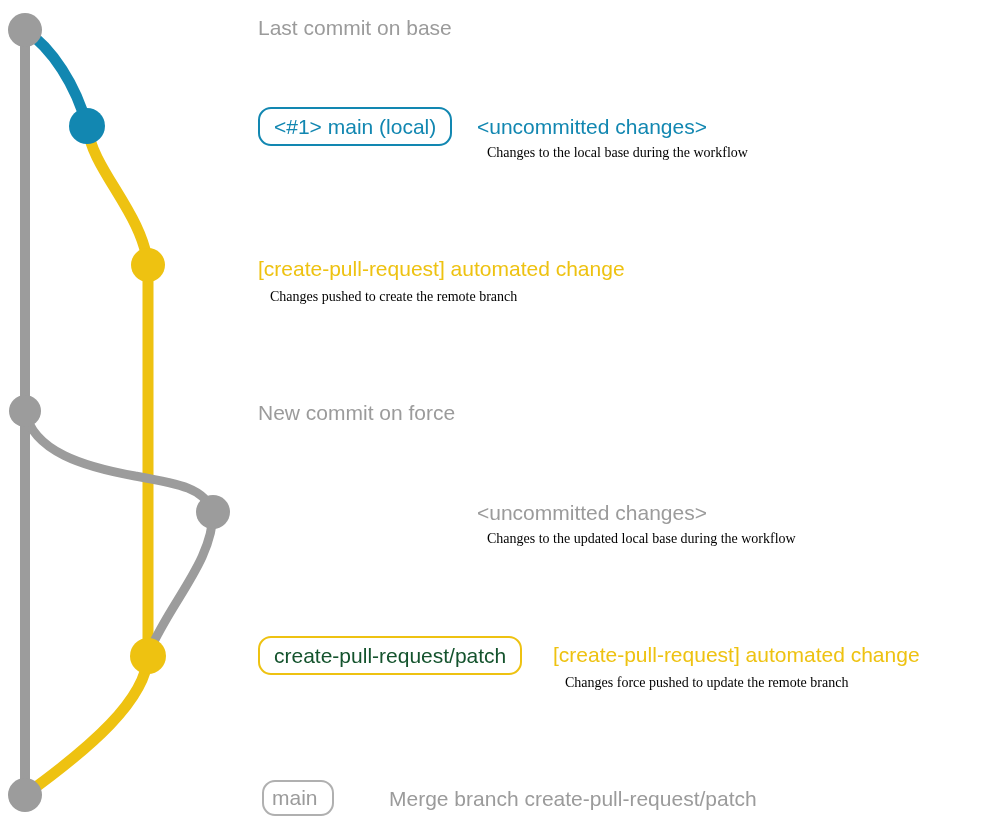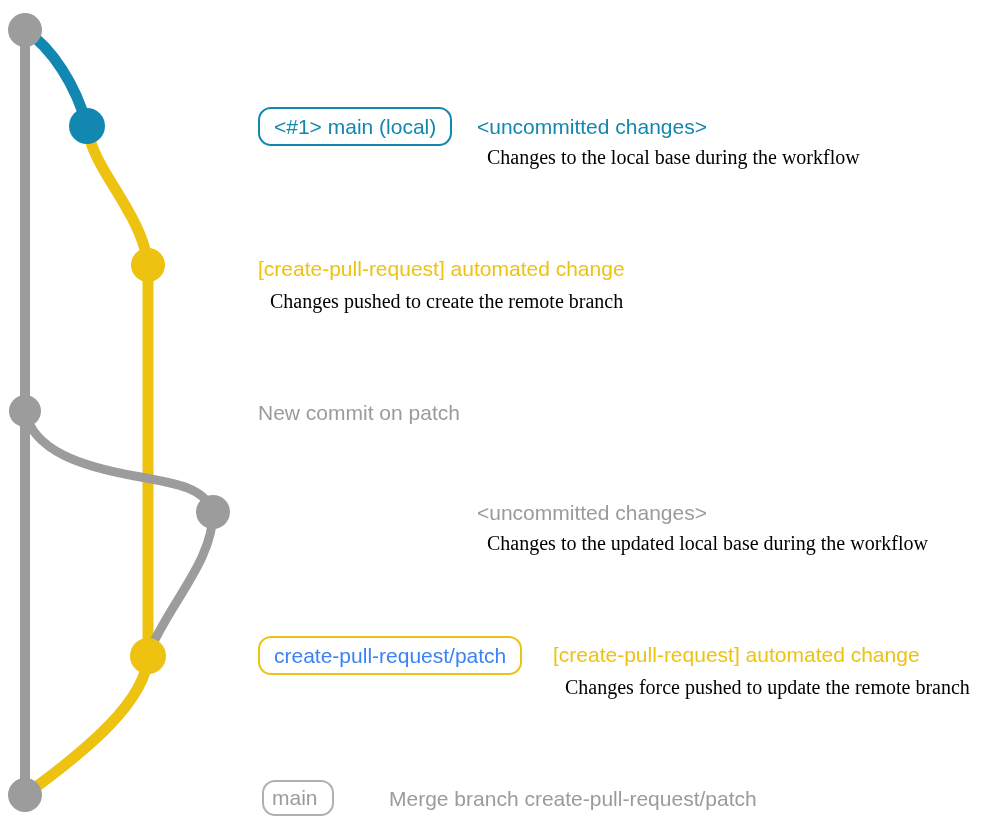--- a/index.html
+++ b/index.html
@@ -9,42 +9,42 @@
     height: 827px;
     background: #ffffff;
     overflow: hidden;
     font-family: "Liberation Sans", sans-serif;
   }
   .graph-svg { position: absolute; left: 0; top: 0; }
   .lbl { position: absolute; white-space: nowrap; line-height: 1.2; }
   .sans { font-family: "Liberation Sans", sans-serif; font-size: 21px; }
   .serif {
     font-family: "Liberation Serif", serif;
-    font-size: 20px;
+    font-size: 14px;
     color: #000000;
   }
   .gray-text   { color: #9b9b9b; }
   .blue-text   { color: #1287b1; }
   .yellow-text { color: #eec211; }
   .badge {
     position: absolute;
     box-sizing: border-box;
     display: flex;
     align-items: center;
     justify-content: center;
     border: 2px solid;
     border-radius: 13px;
     font-family: "Liberation Sans", sans-serif;
     font-size: 21px;
     white-space: nowrap;
     padding: 0 14px;
   }
   .badge-blue   { border-color: #1287b1; color: #1287b1; }
   .badge-gray   { border-color: #b0b0b0; color: #9b9b9b; }
-  .badge-yellow { border-color: #eec211; color: #3b82f6; }
+  .badge-yellow { border-color: #eec211; color: #14532d; }
 </style>
 </head>
 <body>
 
 <div class="canvas">
 
   <svg class="graph-svg" width="981" height="827" viewBox="0 0 981 827">
 
     <line x1="25" y1="30" x2="25" y2="795" stroke="#9c9c9c" stroke-width="10"></line>
 
@@ -62,31 +62,32 @@
 
     <circle cx="25" cy="30" r="17" fill="#9c9c9c"></circle>
     <circle cx="87" cy="126" r="18" fill="#1287b1"></circle>
     <circle cx="148" cy="265" r="17" fill="#eec211"></circle>
     <circle cx="25" cy="411" r="16" fill="#9c9c9c"></circle>
     <circle cx="213" cy="512" r="17" fill="#9c9c9c"></circle>
     <circle cx="148" cy="656" r="18" fill="#eec211"></circle>
     <circle cx="25" cy="795" r="17" fill="#9c9c9c"></circle>
   </svg>
 
+  <div class="lbl sans gray-text" style="left:258px; top:15px;">Last commit on base</div>
 
   <div class="badge badge-blue" style="left:258px; top:107px; height:39px;">
     <span>&lt;#1&gt; main (local)</span>
   </div>
   <div class="lbl sans blue-text" style="left:477px; top:114px;">&lt;uncommitted changes&gt;</div>
   <div class="lbl serif" style="left:487px; top:145px;">Changes to the local base during the workflow</div>
 
   <div class="lbl sans yellow-text" style="left:258px; top:256px;">[create-pull-request] automated change</div>
   <div class="lbl serif" style="left:270px; top:289px;">Changes pushed to create the remote branch</div>
 
-  <div class="lbl sans gray-text" style="left:258px; top:400px;">New commit on patch</div>
+  <div class="lbl sans gray-text" style="left:258px; top:400px;">New commit on force</div>
 
   <div class="lbl sans gray-text" style="left:477px; top:500px;">&lt;uncommitted changes&gt;</div>
   <div class="lbl serif" style="left:487px; top:531px;">Changes to the updated local base during the workflow</div>
 
   <div class="badge badge-yellow" style="left:258px; top:636px; height:39px;">
     <span>create-pull-request/patch</span>
   </div>
   <div class="lbl sans yellow-text" style="left:553px; top:642px;">[create-pull-request] automated change</div>
   <div class="lbl serif" style="left:565px; top:675px;">Changes force pushed to update the remote branch</div>
 

